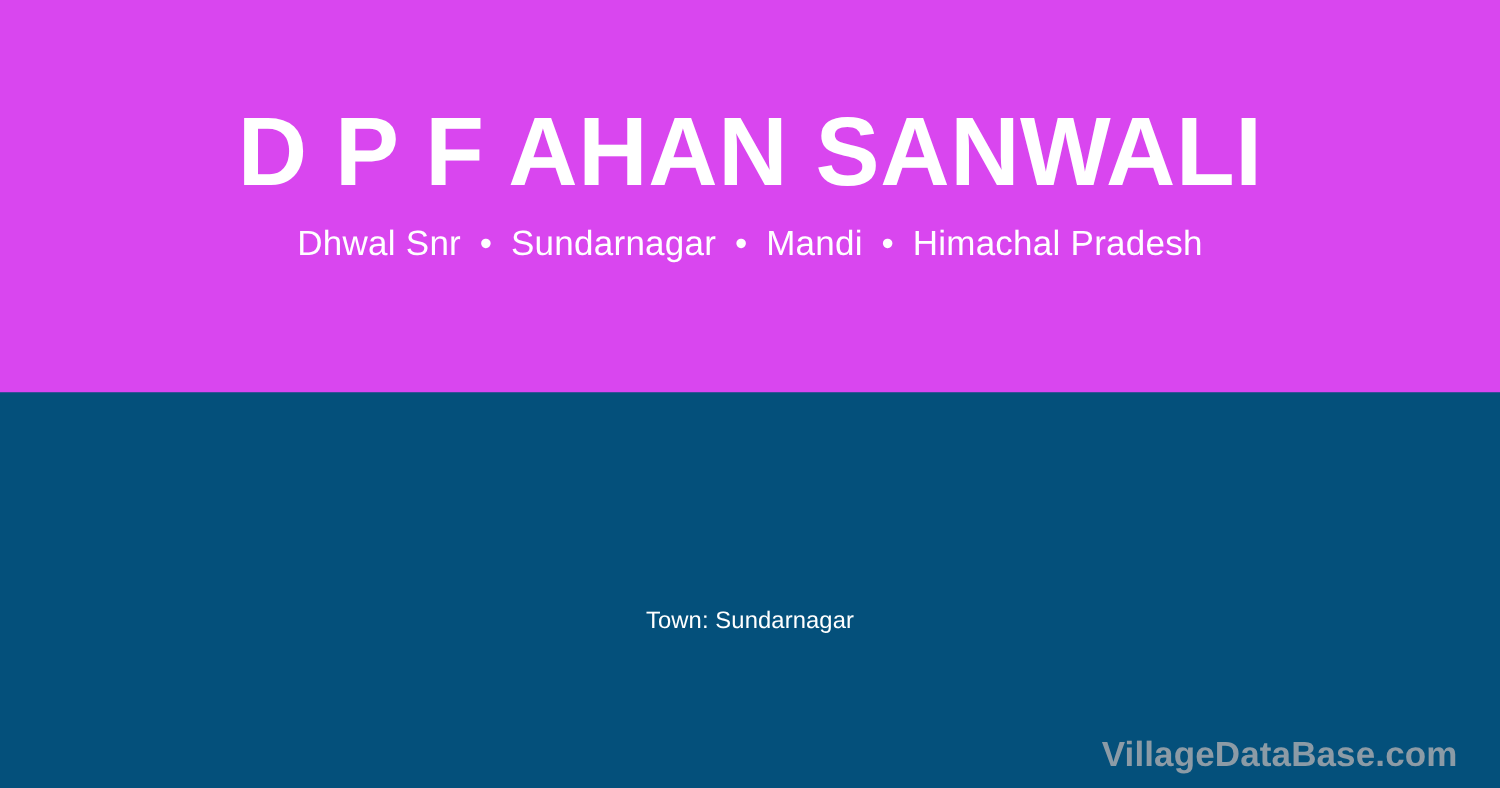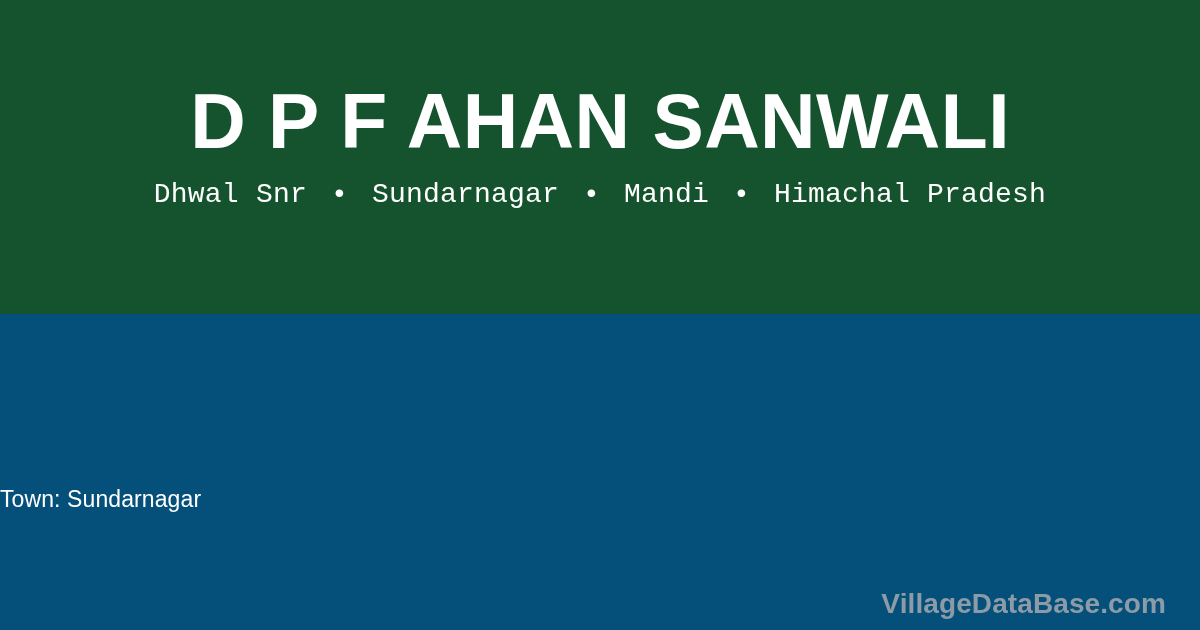--- a/index.html
+++ b/index.html
@@ -16,21 +16,21 @@
   .card {
     position: relative;
     width: 1200px;
     height: 630px;
     display: flex;
     flex-direction: column;
   }
   .header-band {
     width: 100%;
     height: 314px;
-    background: #14532d;
+    background: #d946ef;
     display: flex;
     flex-direction: column;
     align-items: center;
     justify-content: flex-start;
     box-sizing: border-box;
     padding-top: 82px;
   }
   .title {
     margin: 0;
     color: #ffffff;
@@ -40,21 +40,21 @@
     line-height: 1.0;
     letter-spacing: 0.5px;
     text-align: center;
     white-space: nowrap;
     transform: scaleX(0.985);
   }
   .subtitle {
     margin: 0;
     margin-top: 18px;
     color: #ffffff;
-    font-family: Liberation Mono, monospace;
+    font-family: Liberation Sans, sans-serif;
     font-weight: normal;
     font-size: 28px;
     line-height: 1.2;
     text-align: center;
     white-space: nowrap;
     letter-spacing: 0.2px;
   }
   .subtitle .sep {
     display: inline-block;
     padding: 0 7px;
@@ -64,23 +64,24 @@
     position: relative;
     width: 100%;
     flex: 1 1 auto;
     background: #04507b;
   }
   .center-line {
     position: absolute;
     left: 0;
     right: 0;
     top: 172px;
+    text-align: center;
     color: #ffffff;
     font-family: "Liberation Sans", sans-serif;
-    font-size: 23px;
+    font-size: 19px;
     font-weight: normal;
     line-height: 1.2;
     letter-spacing: 0.1px;
     white-space: nowrap;
   }
   .watermark {
     position: absolute;
     right: 34px;
     bottom: 9px;
     color: #8c9ba6;

